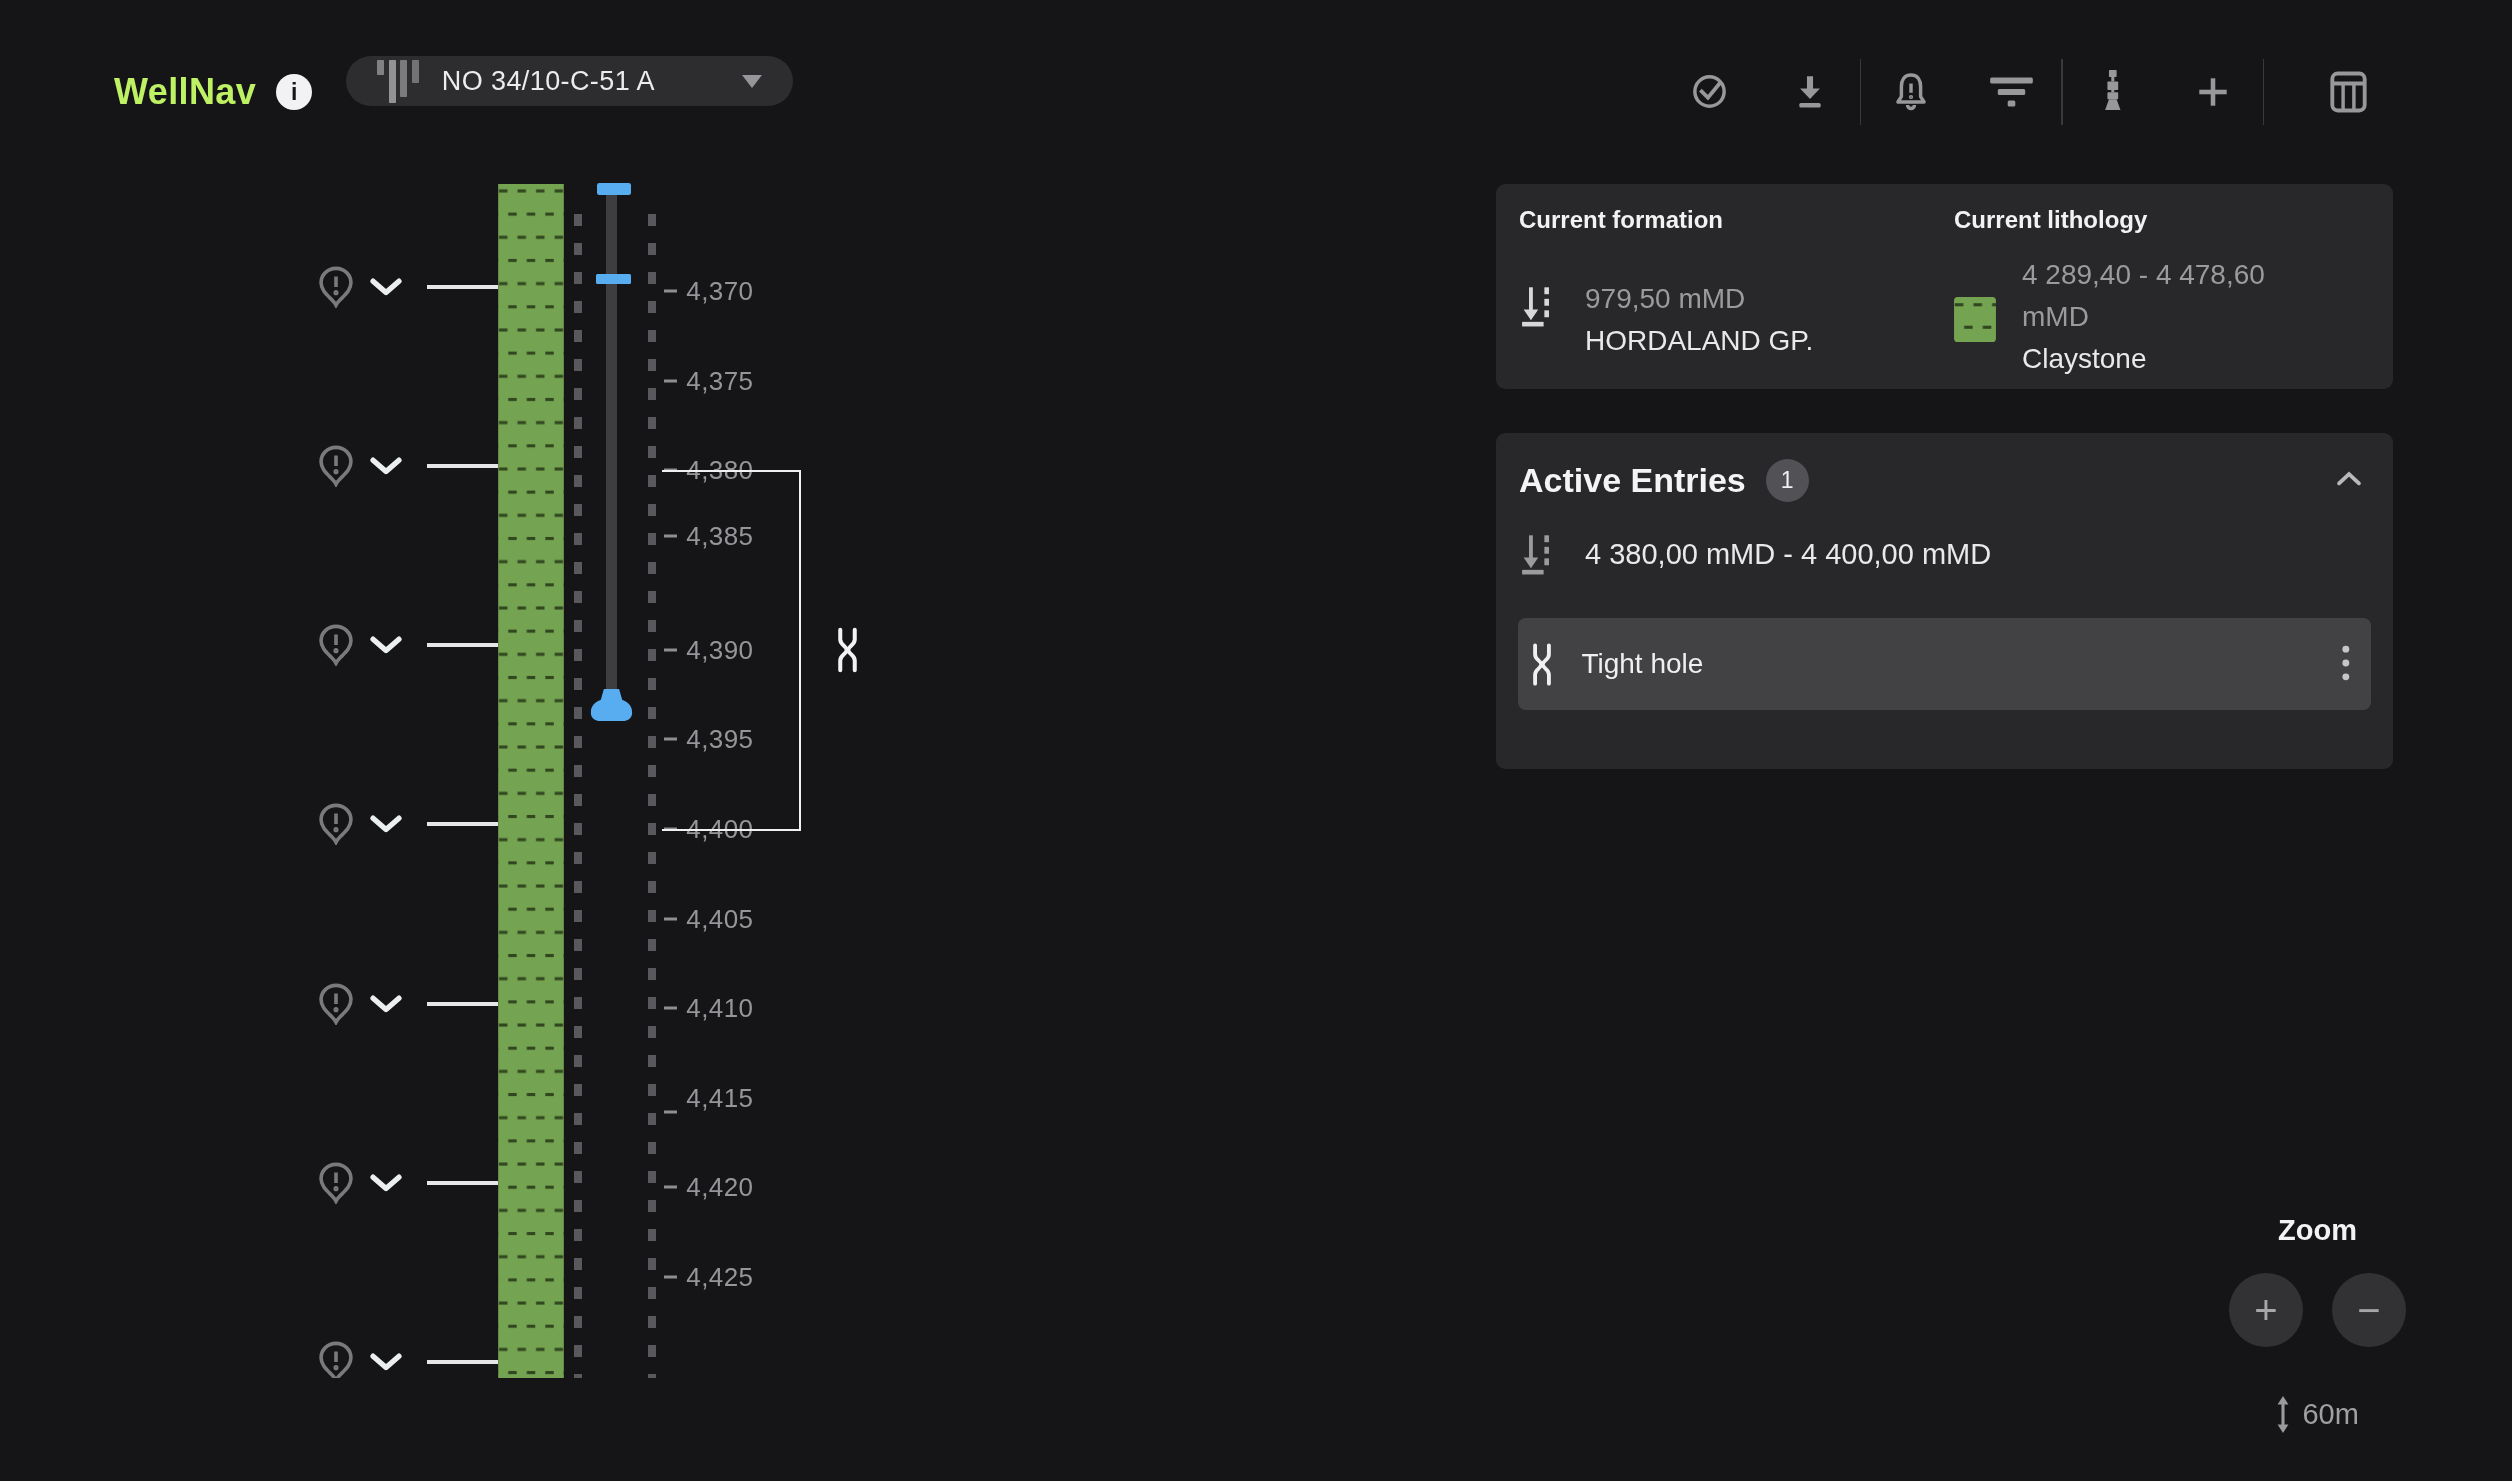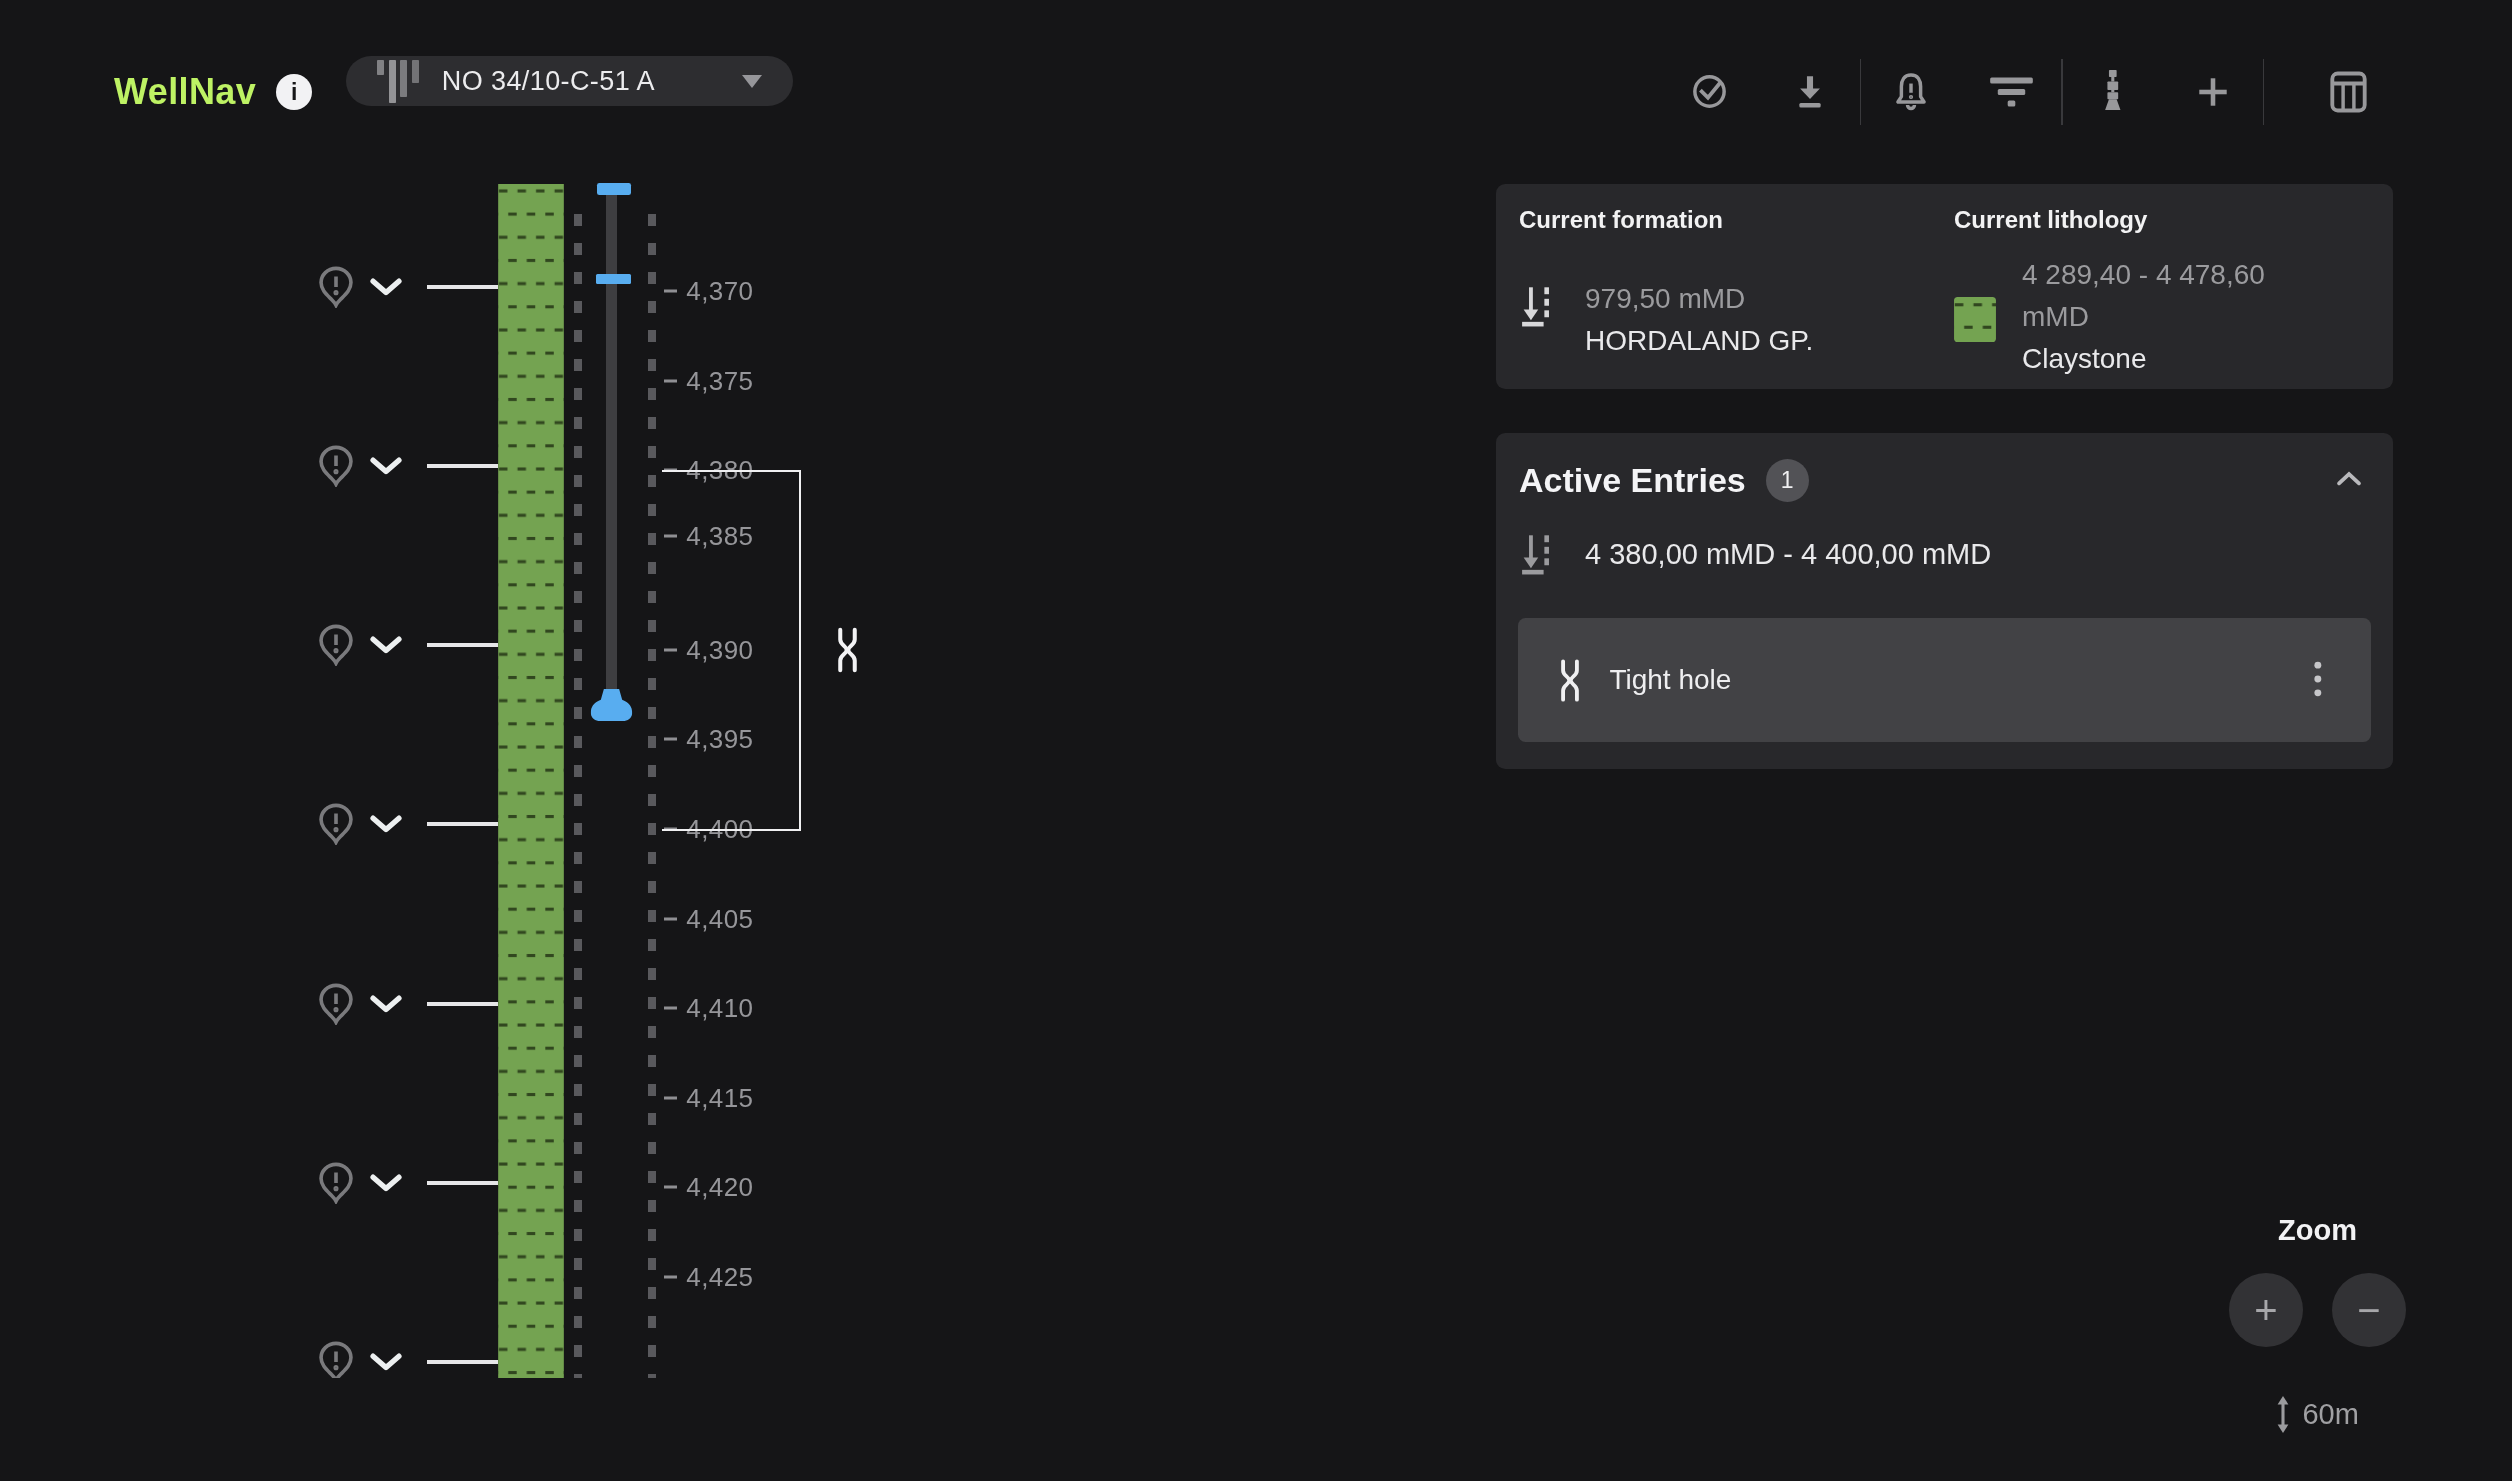--- a/index.html
+++ b/index.html
@@ -69,22 +69,22 @@
   .lith-swatch{margin-top:43px;margin-right:26px;border-radius:3.1px;overflow:hidden;width:42px;height:45px;flex:none;}
   .card-entries{top:433px;height:336px;padding:26px 23px;}
   .ae-head{display:flex;align-items:center;}
   .ae-title{font-size:34px;font-weight:700;color:#f4f4f6;}
   .ae-badge{width:43px;height:43px;border-radius:50%;background:#525256;color:#f0f0f2;font-size:23px;
     display:flex;align-items:center;justify-content:center;margin-left:20px;}
   .ae-collapse{margin-left:auto;color:#b9b9bc;background:none;border:none;cursor:pointer;padding:7.7px;}
   .ae-range{display:flex;align-items:center;margin-top:31px;}
   .ae-range .depth-ico{color:#9b9b9e;margin-top:0;}
   .ae-range-label{font-size:29px;color:#e9e9eb;margin-left:26px;}
-  .entry-item{position:absolute;left:22.4px;right:22.4px;top:185px;height:124px;background:#424245;border-radius:7.7px;
-    display:flex;align-items:center;padding:0 38px;box-sizing:border-box;cursor:pointer;}
+  .entry-item{position:absolute;left:22.4px;right:22.4px;top:185px;height:92px;background:#424245;border-radius:7.7px;
+    display:flex;align-items:center;padding:0 10px;box-sizing:border-box;cursor:pointer;}
   .entry-ico{color:#f0f0f2;}
   .entry-label{font-size:28px;color:#efeff1;margin-left:25px;flex:1;}
   .kebab{background:none;border:none;cursor:pointer;color:#c6c6c9;padding:10.8px;}
   
   .zoomctl{position:absolute;right:94px;top:1214px;width:201px;text-align:center;}
   .zoom-title{font-size:29px;font-weight:700;color:#f2f2f4;margin-bottom:26px;text-align:center;}
   .zoom-btns{display:flex;gap:29px;justify-content:center;}
   .zoom-btn{width:74px;height:74px;border-radius:50%;background:#323235;border:none;cursor:pointer;
     color:#a7a7aa;font-size:40px;line-height:74px;text-align:center;padding:0;font-family:"Liberation Sans",sans-serif;}
   .zoom-scale{display:flex;align-items:center;justify-content:center;gap:12.4px;margin-top:49px;color:#9b9b9e;}
@@ -223,21 +223,21 @@
           <span class="tick-label">4,400</span>
         </div>
         <div class="tick" style="top: 919px;">
           <span class="tick-dash"></span>
           <span class="tick-label">4,405</span>
         </div>
         <div class="tick" style="top: 1008px;">
           <span class="tick-dash"></span>
           <span class="tick-label">4,410</span>
         </div>
-        <div class="tick" style="top: 1098px;">
+        <div class="tick" style="top: 1098px; align-items: flex-end;">
           <span class="tick-dash"></span>
           <span class="tick-label">4,415</span>
         </div>
         <div class="tick" style="top: 1187px;">
           <span class="tick-dash"></span>
           <span class="tick-label">4,420</span>
         </div>
         <div class="tick" style="top: 1277px;">
           <span class="tick-dash"></span>
           <span class="tick-label">4,425</span>

